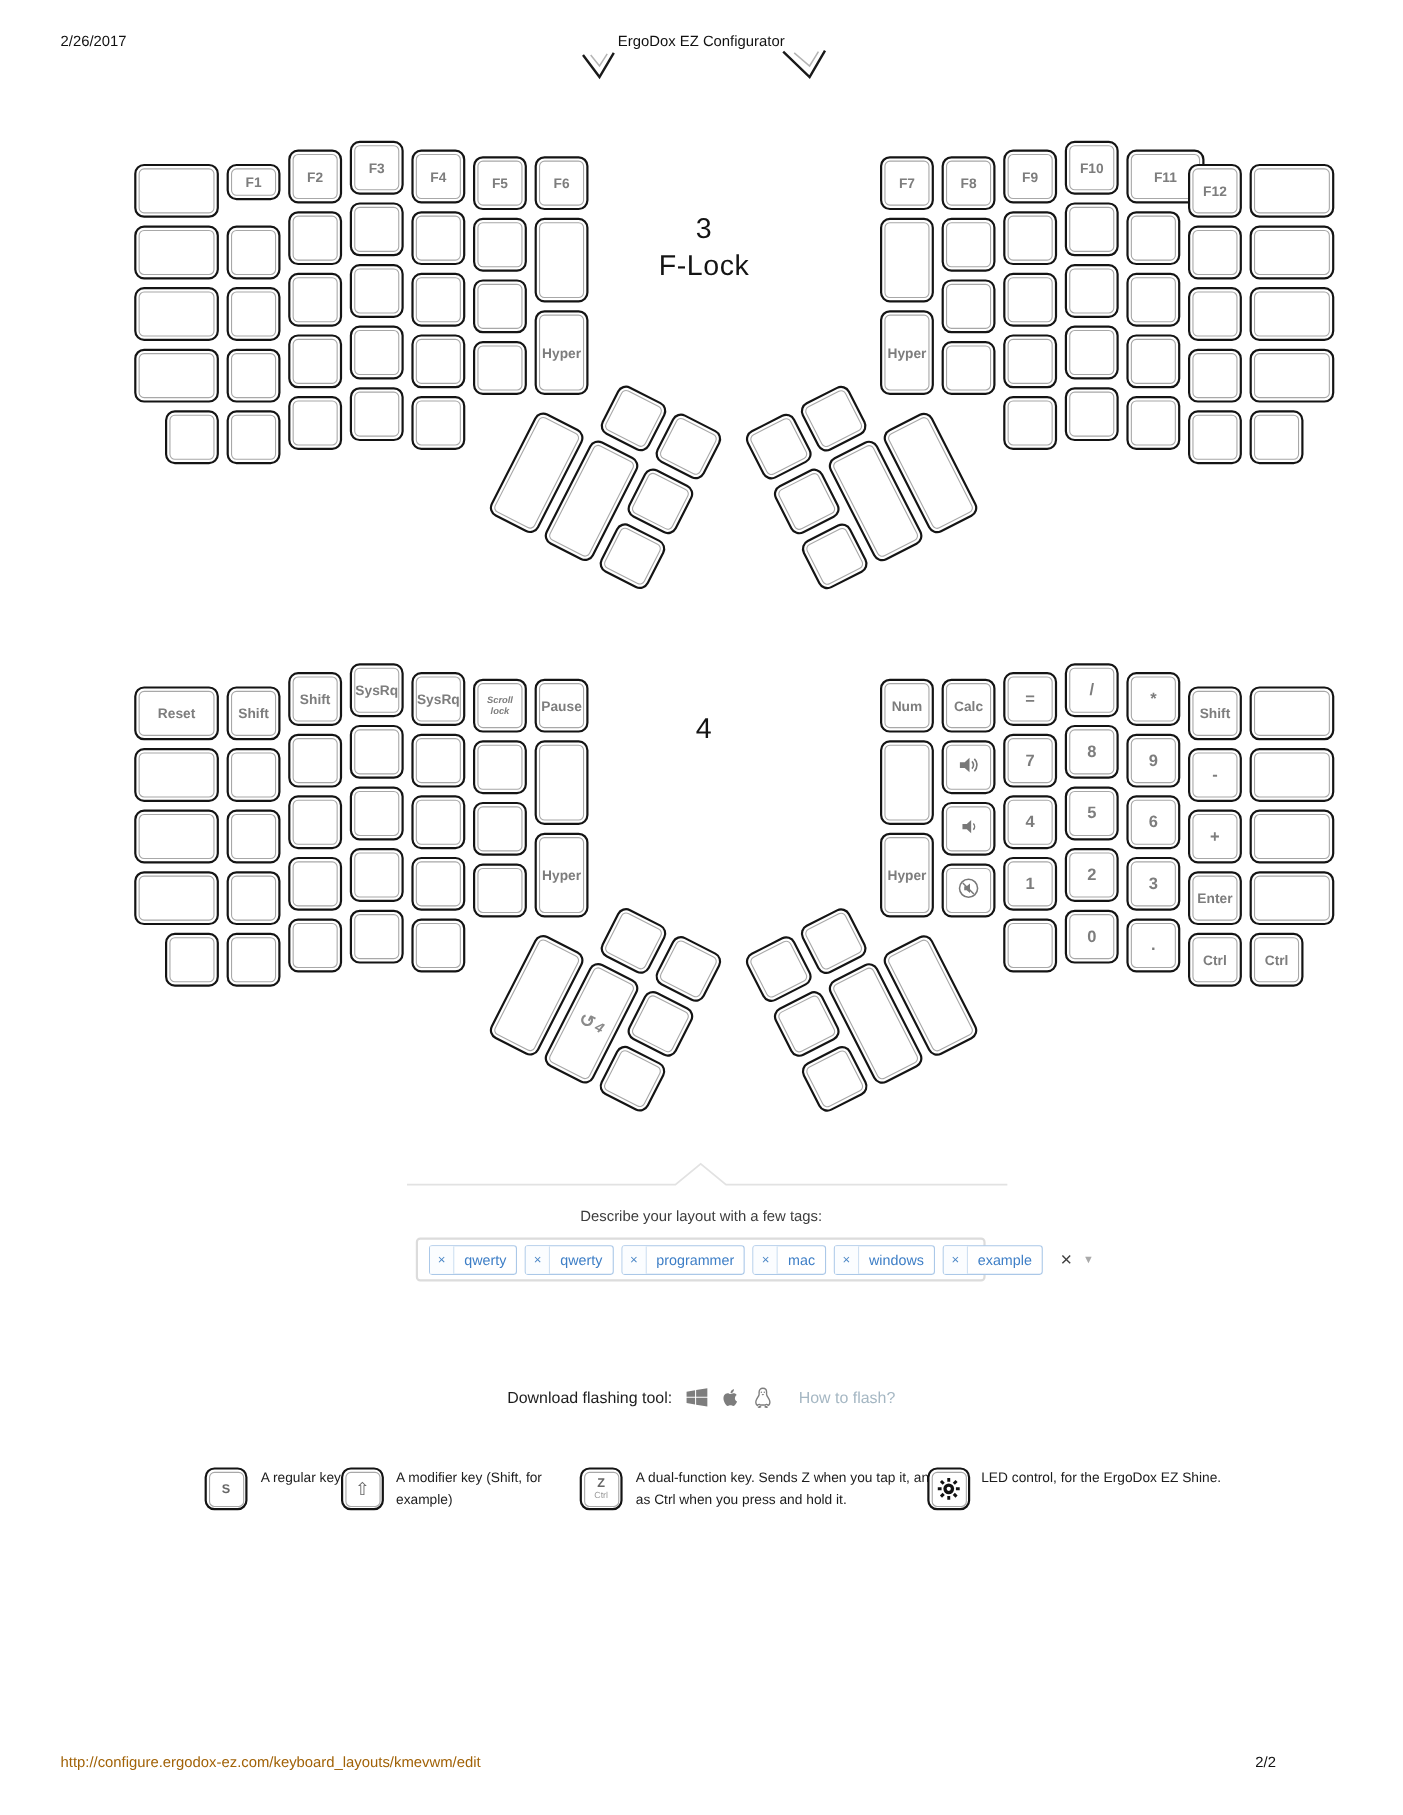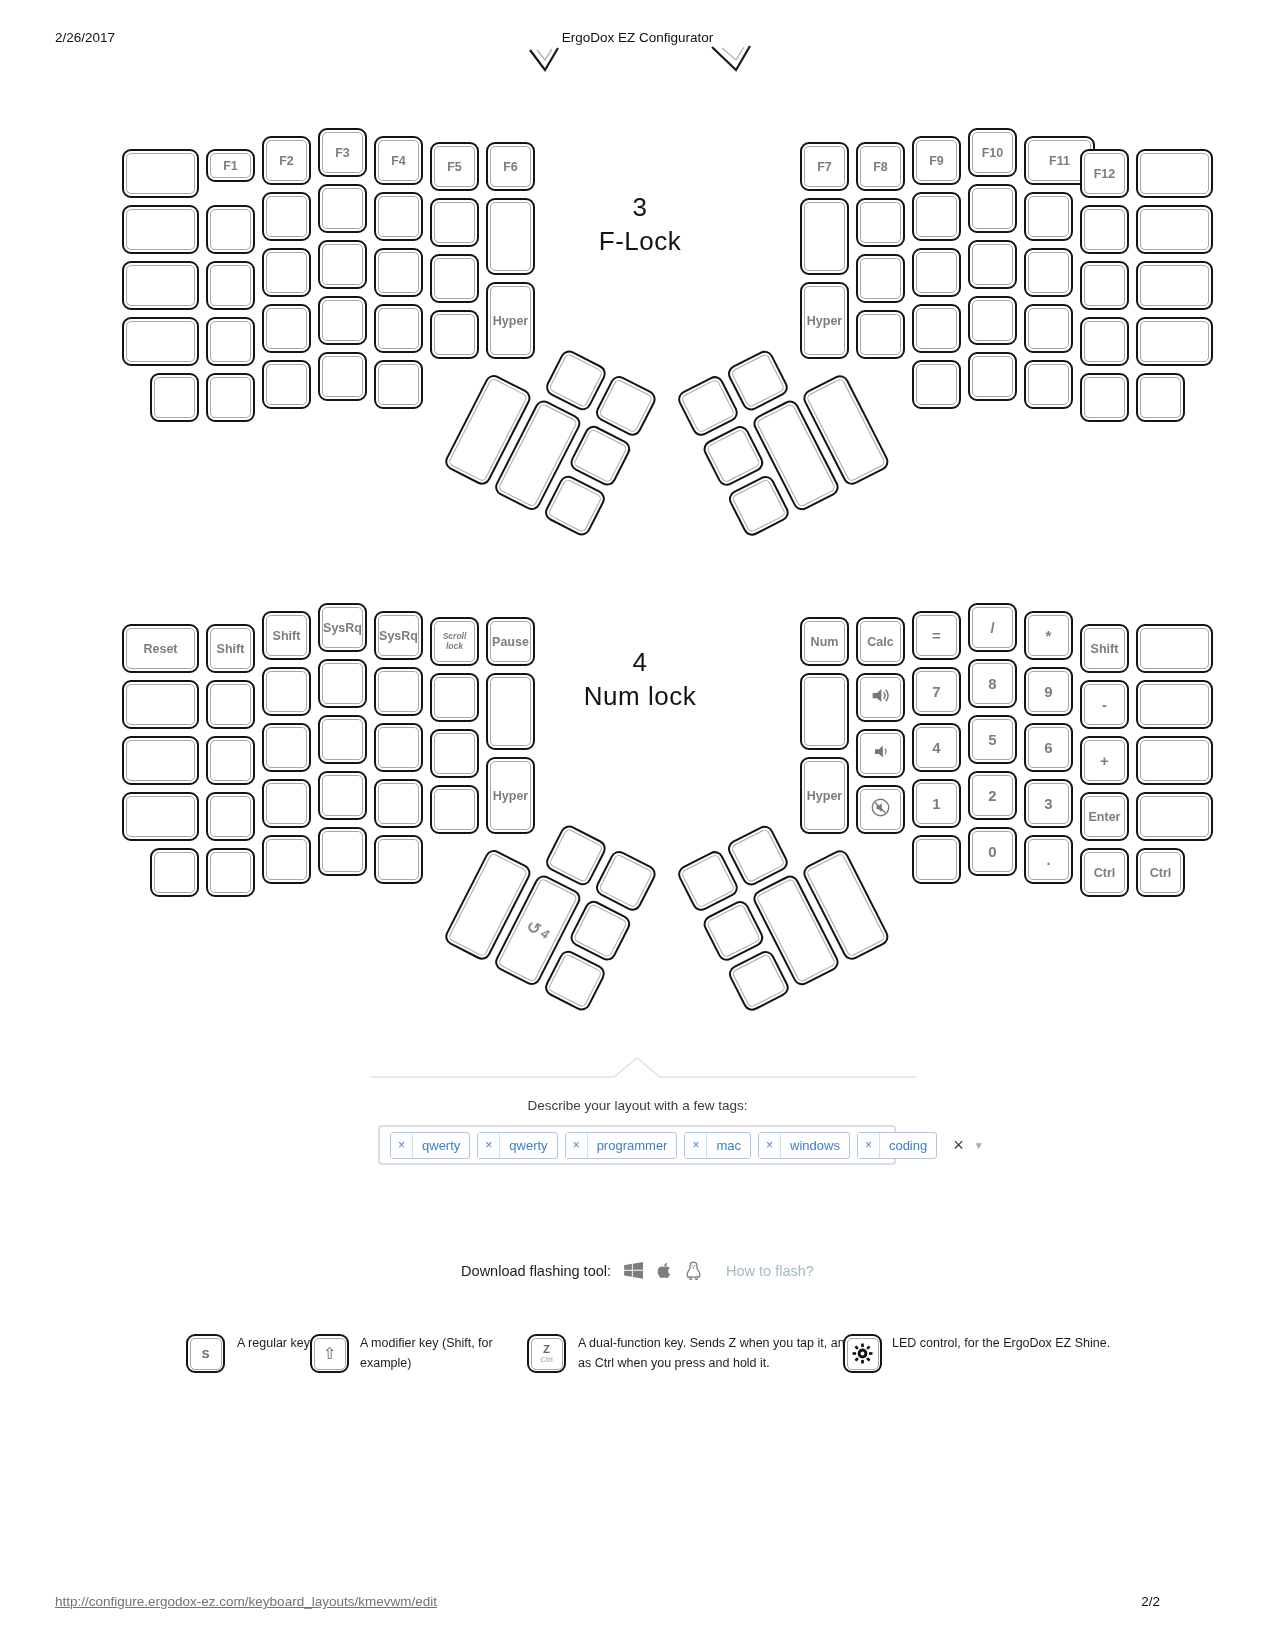--- a/index.html
+++ b/index.html
@@ -1,21 +1,21 @@
 <!DOCTYPE html>
 <html><head>
 <meta charset="utf-8">
 <style>
   html,body{margin:0;padding:0;background:#fff;}
   .page{position:relative;width:1275px;height:1650px;background:#fff;
         font-family:"Liberation Sans","DejaVu Sans",sans-serif;overflow:hidden;color:#000;}
 
   .hdr-date{position:absolute;left:55px;top:30px;font-size:13.5px;color:#111;}
   .hdr-title{position:absolute;left:0;top:30px;width:1275px;text-align:center;font-size:13.5px;color:#111;}
-  .ftr-url{position:absolute;left:55px;top:1594px;font-size:13.5px;color:#737373;text-decoration:underline;}
+  .ftr-url{position:absolute;left:55px;top:1594px;font-size:13.5px;color:#a16207;}
   .ftr-page{position:absolute;right:115px;top:1594px;font-size:13.5px;color:#111;}
 
   .top-art,.divider{position:absolute;left:0;}
   .top-art{top:0;}
   .divider{top:1056px;left:370px;}
 
   .layer-label{position:absolute;width:320px;text-align:center;color:#141414;
                font-size:26px;line-height:34px;letter-spacing:.5px;}
 
   
@@ -340,21 +340,20 @@
         </div>
         <div class="key" style="left: 56px; top: 56px; width: 49px; height: 105px;">
           <div class="cap"></div>
         </div>
         <div class="key" style="left: 112px; top: 56px; width: 49px; height: 105px;">
           <div class="cap"></div>
         </div>
       </div>
       <div class="layer-label" style="left: 480px; top: 645px;">
         <div>4</div>
-        <div>Num lock</div>
       </div>
       <div class="key" style="left: 122px; top: 624px; width: 77px; height: 49px;">
         <div class="cap">
           <span class="lbl">Reset</span>
         </div>
       </div>
       <div class="key" style="left: 206px; top: 624px; width: 49px; height: 49px;">
         <div class="cap">
           <span class="lbl">Shift</span>
         </div>
@@ -690,21 +689,21 @@
       <span class="pill">
         <span class="rm">×</span>
         <span class="tg">mac</span>
       </span>
       <span class="pill">
         <span class="rm">×</span>
         <span class="tg">windows</span>
       </span>
       <span class="pill">
         <span class="rm">×</span>
-        <span class="tg">coding</span>
+        <span class="tg">example</span>
       </span>
       <span class="clear-x">×</span>
       <span class="dd-arrow">▼</span>
     </div>
 
 
   <div class="flash">
     <span class="flash-label">Download flashing tool:</span>
     <span class="icons" id="flash-icons">
         <span>

